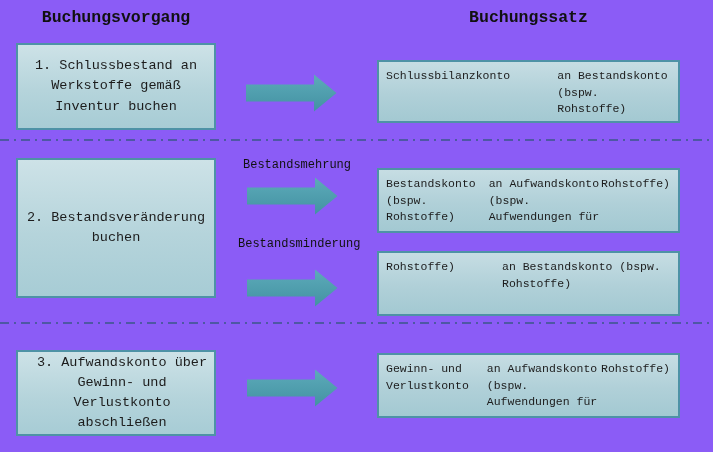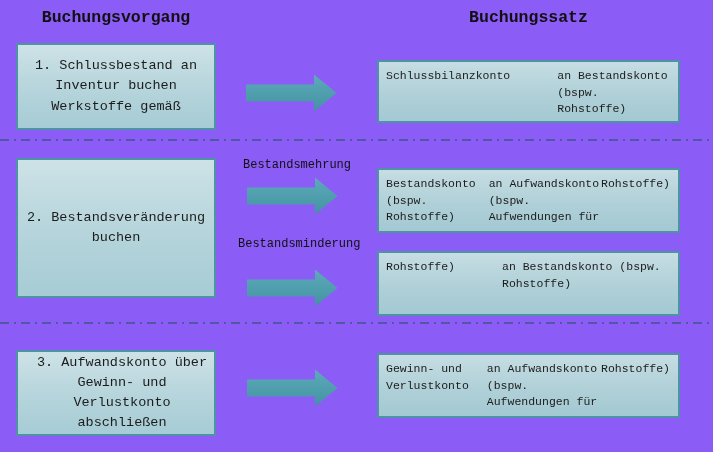--- a/index.html
+++ b/index.html
@@ -78,22 +78,22 @@
         <stop offset="1" stop-color="#4392a3"></stop>
       </linearGradient>
     </defs>
   </svg>
 
   <div class="hdr" style="left:16px; width:200px;">Buchungsvorgang</div>
   <div class="hdr" style="left:377px; width:303px;">Buchungssatz</div>
 
   <div class="pbox" style="top:43px; height:87px;">
     <span class="eline">1. Schlussbestand an</span>
+    <span class="eline">Werkstoffe gemäß</span>
     <span class="eline">Inventur buchen</span>
-    <span class="eline">Werkstoffe gemäß</span>
   </div>
 
   <svg class="arrow" style="left:246px; top:74px;" viewBox="0 0 91 38">
     <polygon points="0,10.5 68,10.5 68,0.5 90.5,19 68,37.5 68,27.5 0,27.5" fill="url(#agrad)"></polygon>
   </svg>
 
   <div class="ebox" style="top:60px; height:63px;">
     <span class="eline">Schlussbilanzkonto</span>
     <span class="eline ind47">an Bestandskonto (bspw. Rohstoffe)</span>
   </div>

